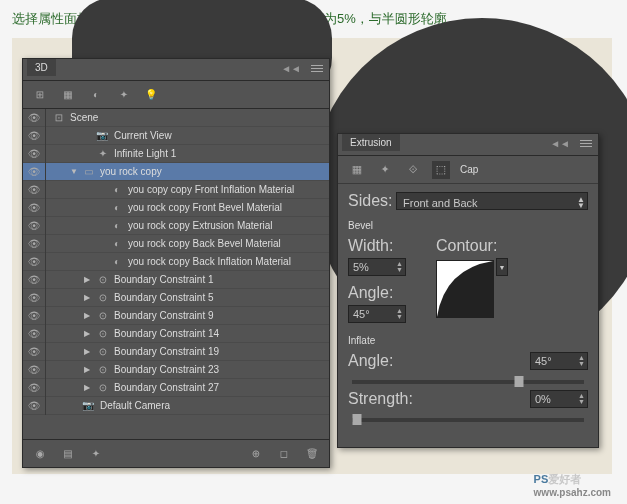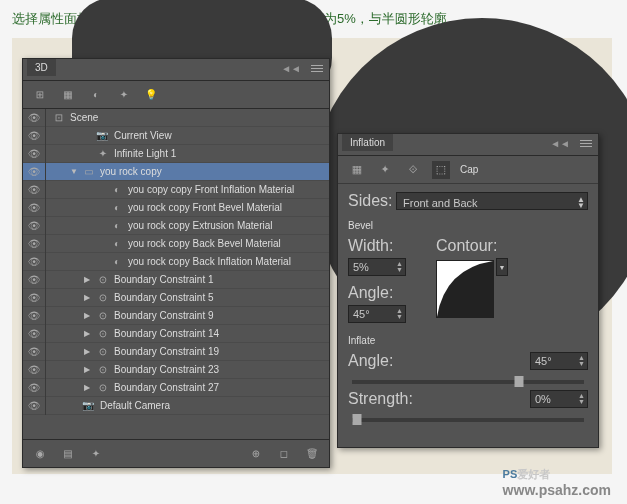--- a/index.html
+++ b/index.html
@@ -41,21 +41,21 @@
 .spinner{width:58px;height:18px;background:#3a3a3a;border:1px solid #222;display:flex;align-items:center;padding:0 4px;position:relative;color:#ddd;font-size:10px}
 .sp-arrows{position:absolute;right:2px;display:flex;flex-direction:column;font-size:7px;line-height:6px;color:#aaa}
 .contour-box{width:58px;height:58px;background:#fff;border:1px solid #222;position:relative;margin-top:2px}
 .contour-curve{position:absolute;left:0;bottom:0;width:100%;height:100%}
 .dd-btn{position:absolute;right:-14px;top:0;width:12px;height:18px;background:#3a3a3a;border:1px solid #222;display:flex;align-items:center;justify-content:center;font-size:7px}
 .slider-row{display:flex;align-items:center;margin:6px 0;gap:8px}
 .slider{flex:1;height:4px;background:#3a3a3a;position:relative;margin:0 4px}
 .slider-thumb{position:absolute;width:9px;height:11px;background:#aaa;top:-4px;transform:translateX(-50%)}
 .watermark{position:absolute;right:16px;bottom:6px;font-size:15px;font-family:Arial;color:#4a9956;font-weight:bold}
 .watermark b{color:#4a7a9e}
-.watermark small{font-size:14px;color:#888;display:block;text-align:left}
+.watermark small{font-size:10px;color:#888;display:block;text-align:left}
 </style>
 </head>
 <body>
 
 <div class="instruction">选择属性面板的盖子图标，修改边的前面和背面，宽度为5%，与半圆形轮廓。</div>
 
 <div class="stage">
   <div class="bg-shape bg1"></div>
   <div class="bg-shape bg2"></div>
 
@@ -220,21 +220,21 @@
       <span class="icon-sm">✦</span>
       <span style="flex:1"></span>
       <span class="icon-sm">⊕</span>
       <span class="icon-sm">◻</span>
       <span class="icon-sm">🗑</span>
     </div>
   </div>
 
   <div class="panel panel-props">
     <div class="panel-header">
-      <div class="tab">Inflation</div>
+      <div class="tab">Extrusion</div>
       <div class="collapse">◄◄</div>
       <div class="menu-btn">
           <span></span>
           <span></span>
           <span></span>
         </div>
     </div>
     <div class="prop-tabs">
       <div class="prop-tab">▦</div>
       <div class="prop-tab">✦</div>

